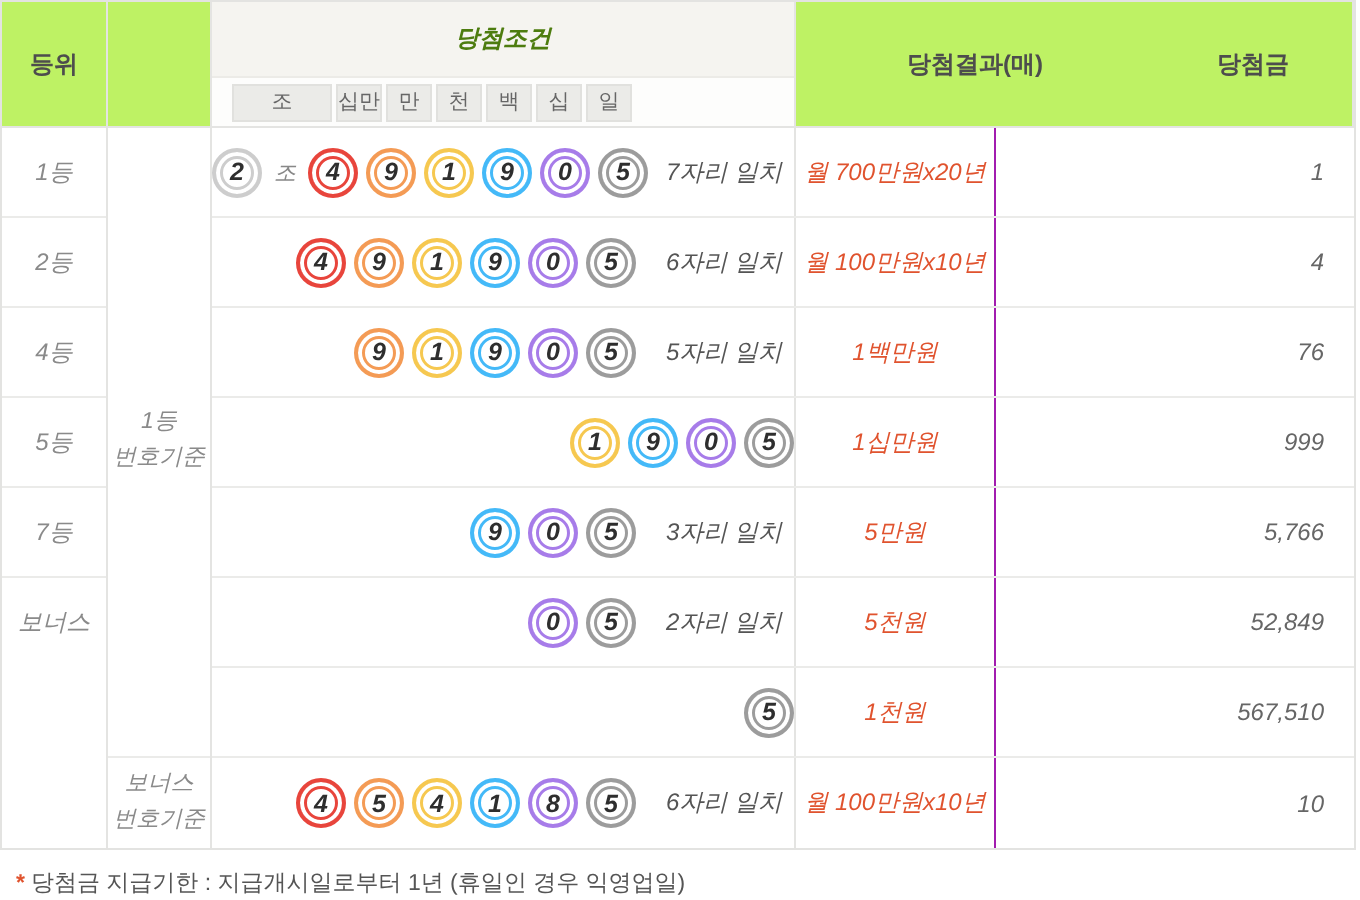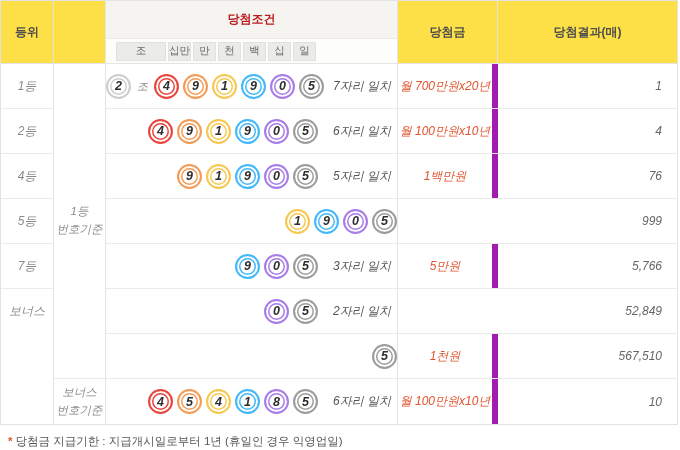--- a/index.html
+++ b/index.html
@@ -7,31 +7,31 @@
     width:680px;height:450px;background:#ffffff;
     font-family:"Liberation Sans","DejaVu Sans",sans-serif;
     -webkit-font-smoothing:antialiased;
   }
   .lottery-table{
     width:678px;box-sizing:border-box;border:1px solid #e3e3e1;background:#fff;
   }
   
   .thead{display:flex;height:62px;border-bottom:1px solid #e4e4e2;}
   .hcell{
-    background:#fde047;display:flex;align-items:center;justify-content:center;
+    background:#bef264;display:flex;align-items:center;justify-content:center;
     font-size:12px;font-weight:bold;color:#4d4d4d;box-sizing:border-box;
   }
   .h-rank{width:53px;border-right:1px solid #e4e4e2;}
   .h-spacer{width:52px;border-right:1px solid #e4e4e2;}
   .h-cond{width:292px;border-right:1px solid #e4e4e2;flex-direction:column;
           align-items:stretch;justify-content:flex-start;padding:0;background:#fff;}
   .h-cond-title{
     height:37px;background:#f5f4f0;border-bottom:1px solid #ecebe7;
     display:flex;align-items:center;justify-content:center;
-    font-size:12px;font-weight:bold;color:#b91c1c;
+    font-size:12px;font-weight:bold;color:#4d7c0f;font-style:italic;
   }
   .h-cond-units{
     height:24px;background:#fdfdfc;display:flex;align-items:center;
     padding-left:10px;gap:2px;
   }
   .unit-box{
     height:19px;width:23px;box-sizing:border-box;background:#ebebe8;
     border:1px solid #e1e1de;display:flex;align-items:center;justify-content:center;
     font-size:10.5px;font-weight:normal;color:#666;
   }
@@ -68,21 +68,21 @@
     box-shadow:inset 0 0 0 2px #fff, inset 0 0 0 3.5px var(--c,#999);
     display:flex;align-items:center;justify-content:center;
     font-size:12.5px;font-weight:bold;color:#2e2e2e;
   }
   .jo-sep{font-size:11px;color:#888;margin:0 2px;}
   .match-text{
     width:79px;box-sizing:border-box;padding-right:6px;text-align:right;
     font-size:12px;color:#555;
   }
   .prize-cell{
-    width:100px;box-sizing:border-box;border-right:6px solid #a21caf;
+    width:100px;box-sizing:border-box;border-right:1px solid #a21caf;
     display:flex;align-items:center;justify-content:center;
     font-size:12px;color:#e0532e;
   }
   .result-cell{
     flex:1;display:flex;align-items:center;justify-content:flex-end;
     padding-right:15px;font-size:12px;color:#666;
   }
   
   .footnote{margin:9px 0 0 8px;font-size:11.5px;color:#555;}
   .footnote .star{color:#e0532e;font-weight:bold;margin-right:3px;}
@@ -100,22 +100,22 @@
       <div class="h-cond-units">
         <span class="unit-box wide">조</span>
         <span class="unit-box">십만</span>
         <span class="unit-box">만</span>
         <span class="unit-box">천</span>
         <span class="unit-box">백</span>
         <span class="unit-box">십</span>
         <span class="unit-box">일</span>
       </div>
     </div>
+    <div class="hcell h-result">당첨결과(매)</div>
     <div class="hcell h-prize">당첨금</div>
-    <div class="hcell h-result">당첨결과(매)</div>
   </div>
 
   <div class="tbody">
     <div class="col-rank">
         <div class="rank-cell">1등</div>
         <div class="rank-cell">2등</div>
         <div class="rank-cell">4등</div>
         <div class="rank-cell">5등</div>
         <div class="rank-cell">7등</div>
         <div class="rank-cell">보너스</div>
@@ -181,20 +181,21 @@
         </div>
         <div class="data-row">
           <div class="cond-cell">
             <div class="balls">
               <span class="ball" style="--c: #f6c850;">1</span>
               <span class="ball" style="--c: #44b9f8;">9</span>
               <span class="ball" style="--c: #a77ce9;">0</span>
               <span class="ball" style="--c: #9c9c9c;">5</span>
             </div>
           </div>
+          <div class="prize-cell">1십만원</div>
           <div class="result-cell">999</div>
         </div>
         <div class="data-row">
           <div class="cond-cell">
             <div class="balls">
               <span class="ball" style="--c: #44b9f8;">9</span>
               <span class="ball" style="--c: #a77ce9;">0</span>
               <span class="ball" style="--c: #9c9c9c;">5</span>
             </div>
             <div class="match-text">3자리 일치</div>
@@ -203,20 +204,21 @@
           <div class="result-cell">5,766</div>
         </div>
         <div class="data-row">
           <div class="cond-cell">
             <div class="balls">
               <span class="ball" style="--c: #a77ce9;">0</span>
               <span class="ball" style="--c: #9c9c9c;">5</span>
             </div>
             <div class="match-text">2자리 일치</div>
           </div>
+          <div class="prize-cell">5천원</div>
           <div class="result-cell">52,849</div>
         </div>
         <div class="data-row">
           <div class="cond-cell">
             <div class="balls">
               <span class="ball" style="--c: #9c9c9c;">5</span>
             </div>
           </div>
           <div class="prize-cell">1천원</div>
           <div class="result-cell">567,510</div>

